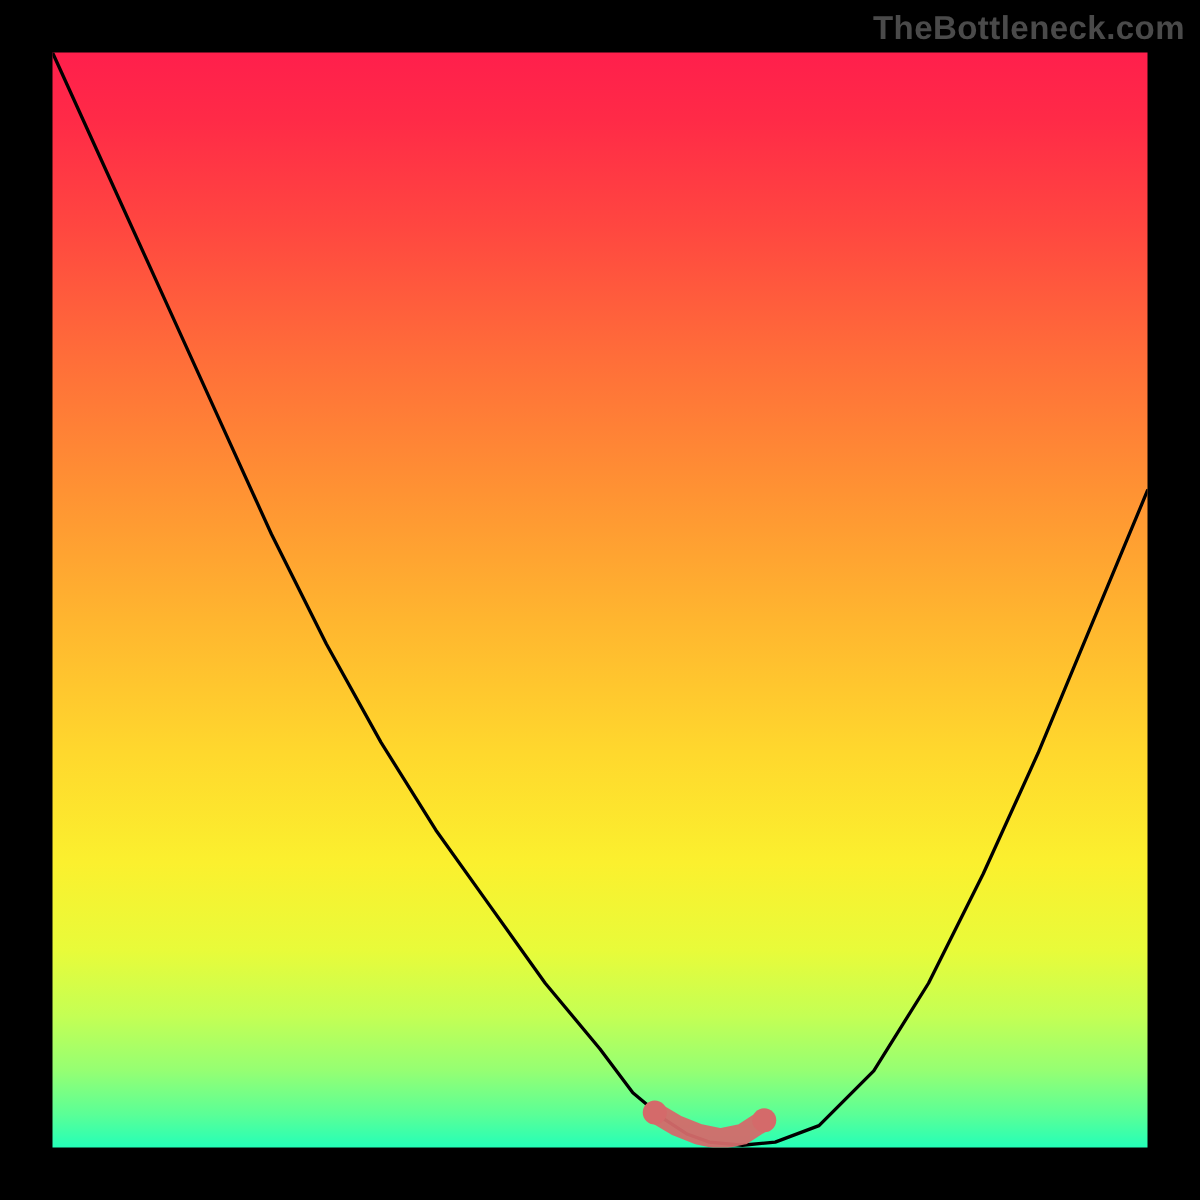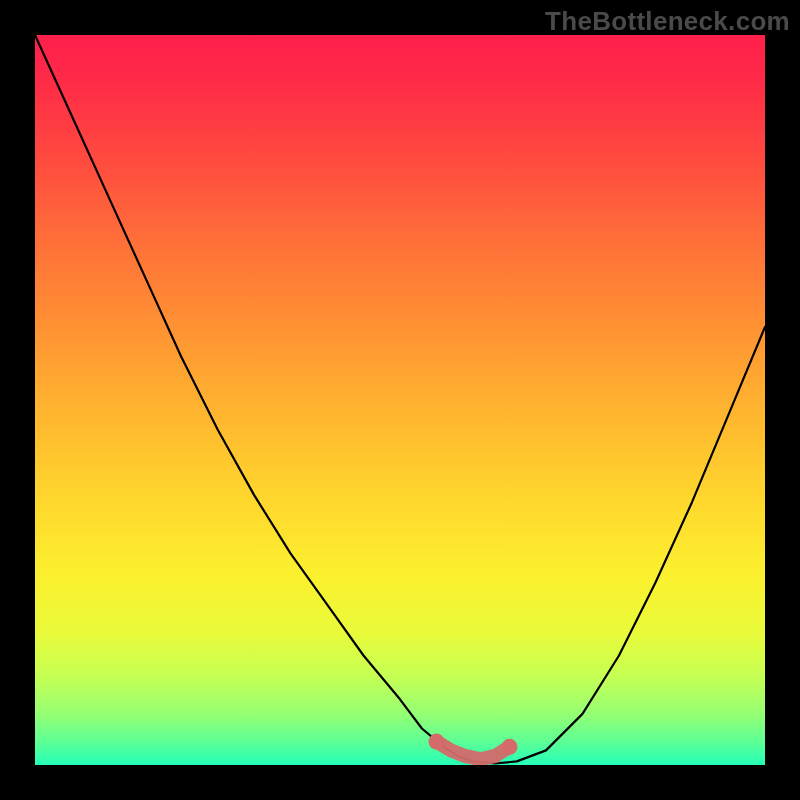--- a/index.html
+++ b/index.html
@@ -37,21 +37,21 @@
       #95ff73 93%,
       #5aff97 97%,
       #24ffb8 100%
     );
   }
   .watermark {
     position: absolute;
     top: 6px;
     right: 10px;
     color: #4a4a4a;
-    font-size: 26px;
+    font-size: 22px;
     font-weight: 600;
     letter-spacing: 0.3px;
     user-select: none;
   }
   svg.overlay {
     position: absolute;
     left: 0;
     top: 0;
     width: 730px;
     height: 730px;

